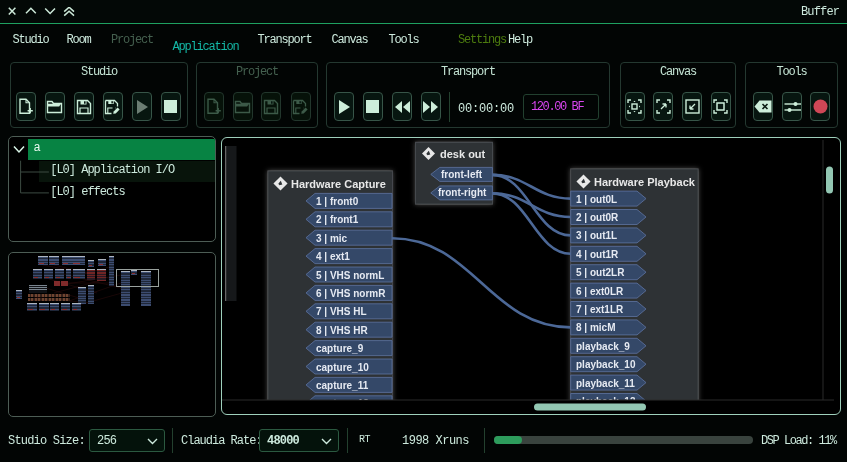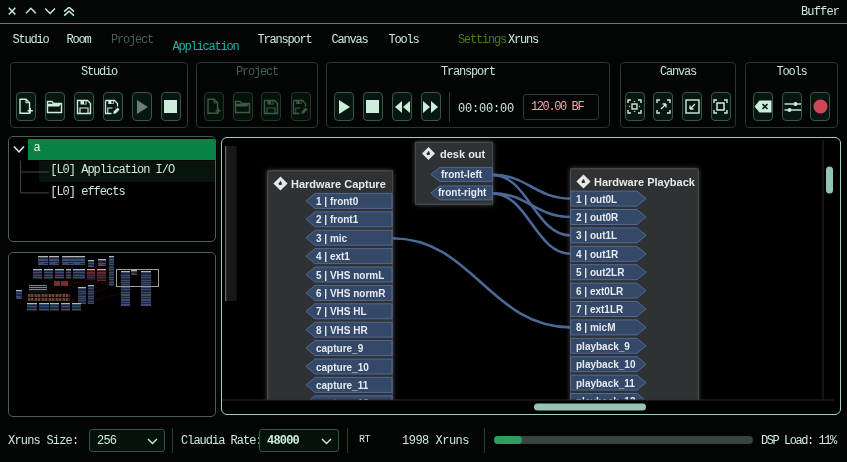--- a/index.html
+++ b/index.html
@@ -23,21 +23,21 @@
 </div>
 <div class="abs" style="left:0;top:25px;width:847px;height:28px;">
     <div class="mono abs" style="left:12.5px;top:8px;color:#cdeadd;">Studio</div>
     <div class="mono abs" style="left:66.5px;top:8px;color:#cdeadd;">Room</div>
     <div class="mono abs" style="left:111px;top:8px;color:#45604f;">Project</div>
     <div class="mono abs" style="left:172.5px;top:15px;color:#14b8a6;">Application</div>
     <div class="mono abs" style="left:257.5px;top:8px;color:#cdeadd;">Transport</div>
     <div class="mono abs" style="left:331.5px;top:8px;color:#cdeadd;">Canvas</div>
     <div class="mono abs" style="left:388.5px;top:8px;color:#cdeadd;">Tools</div>
     <div class="mono abs" style="left:458px;top:8px;color:#4d7c0f;">Settings</div>
-    <div class="mono abs" style="left:508px;top:8px;color:#cdeadd;">Xruns</div>
+    <div class="mono abs" style="left:508px;top:8px;color:#cdeadd;">Help</div>
   </div>
 <div class="abs" style="left:0;top:53px;width:847px;height:80px;">
     <div class="frame" style="left:10px;top:8.5px;width:178px;height:66px;">
       <div class="ftitle" style="color:#c4e4d4;">Studio</div>
     </div>
     <div class="frame" style="left:196px;top:8.5px;width:122px;height:66px;">
       <div class="ftitle" style="color:#44604f;">Project</div>
     </div>
     <div class="frame" style="left:326px;top:8.5px;width:284px;height:66px;">
       <div class="ftitle" style="color:#c4e4d4;">Transport</div>
@@ -156,21 +156,21 @@
       <svg width="16" height="14" viewBox="0 0 16 14">
         <g fill="#cdeeda">
           <path d="M0 1 L7 7 L0 13 Z"></path>
           <path d="M8 1 L15 7 L8 13 Z"></path>
         </g>
       </svg>
     </div>
     <div class="sep" style="left:449px;top:39px;height:30px;"></div>
     <div class="mono abs" style="left:458px;top:48.5px;font-size:12px;letter-spacing:-0.2px;">00:00:00</div>
     <div class="abs" style="left:523px;top:41px;width:76px;height:26px;border:1px solid #22402f;border-radius:3px;overflow:hidden;">
-      <div class="mono" style="position:absolute;left:7px;top:4.5px;color:#fca5a5;letter-spacing:-1.4px;">120.00 BF</div>
+      <div class="mono" style="position:absolute;left:7px;top:4.5px;color:#d946ef;letter-spacing:-1.4px;">120.00 BF</div>
     </div>
     <div class="btn" style="left:624.6px;top:39px;background:#071610;border-color:#375548;">
       <svg width="15" height="15" viewBox="0 0 15 15">
         <path d="M1 4 V1 H4 M11 1 H14 V4 M14 11 V14 H11 M4 14 H1 V11" stroke="#cdeeda" stroke-width="1.4" fill="none"></path>
         <rect x="5" y="5" width="5" height="5" stroke="#cdeeda" stroke-width="1.4" fill="none"></rect>
         <path d="M7.5 1.8 L8.6 3 H6.4 Z M7.5 13.2 L6.4 12 H8.6 Z M1.8 7.5 L3 6.4 V8.6 Z M13.2 7.5 L12 8.6 V6.4 Z" fill="#cdeeda"></path>
       </svg>
     </div>
     <div class="btn" style="left:653.4px;top:39px;background:#071610;border-color:#375548;">
       <svg width="15" height="15" viewBox="0 0 15 15">
@@ -385,21 +385,21 @@
         <path d="M270.4 55.4 C 305.635 55.4, 313.465 115.8, 348.7 115.8" stroke="#4c6897" stroke-width="2.6" fill="none"></path>
         <path d="M170 100.2 C 250.415 100.2, 268.28499999999997 189.4, 348.7 189.4" stroke="#4c6897" stroke-width="2.6" fill="none"></path>
       </g>
       <line x1="601" y1="2" x2="601" y2="262" stroke="#2a2a2a" stroke-width="1"></line>
       <line x1="0" y1="262" x2="612" y2="262" stroke="#2a2a2a" stroke-width="1"></line>
       <rect x="604" y="28.5" width="7" height="27" rx="3.5" fill="#93c7b3"></rect>
       <rect x="312" y="265.5" width="112" height="7" rx="3.5" fill="#93c7b3"></rect>
     </svg>
   </div>
 <div class="abs" style="left:0;top:415px;width:847px;height:47px;">
-    <div class="mono abs" style="left:8px;top:18.5px;font-size:12px;letter-spacing:-0.8px;">Xruns Size:</div>
+    <div class="mono abs" style="left:8px;top:18.5px;font-size:12px;letter-spacing:-0.8px;">Studio Size:</div>
     <div class="abs" style="left:89px;top:14px;width:75.5px;height:23px;border:1px solid #2b5940;border-radius:3px;background:#04120b;">
 <div class="mono abs" style="left:7px;top:3.5px;letter-spacing:-0.8px;">256</div>
 <svg class="abs" style="right:6px;top:8px;" width="11" height="7" viewBox="0 0 11 7">
         <path d="M1 1 L5.5 5.5 L10 1" stroke="#cdeadd" stroke-width="1.4" fill="none"></path>
       </svg>
 </div>
     <div class="sep" style="left:172px;top:13px;height:25px;background:#23402e;"></div>
     <div class="mono abs" style="left:181px;top:18.5px;font-size:12px;letter-spacing:-1.0px;">Claudia Rate:</div>
     <div class="abs" style="left:259px;top:14px;width:79.5px;height:23px;border:1px solid #2b5940;border-radius:3px;background:#04120b;">
 <div class="mono abs" style="left:7px;top:3.5px;letter-spacing:-0.8px;font-weight:bold;">48000</div>

